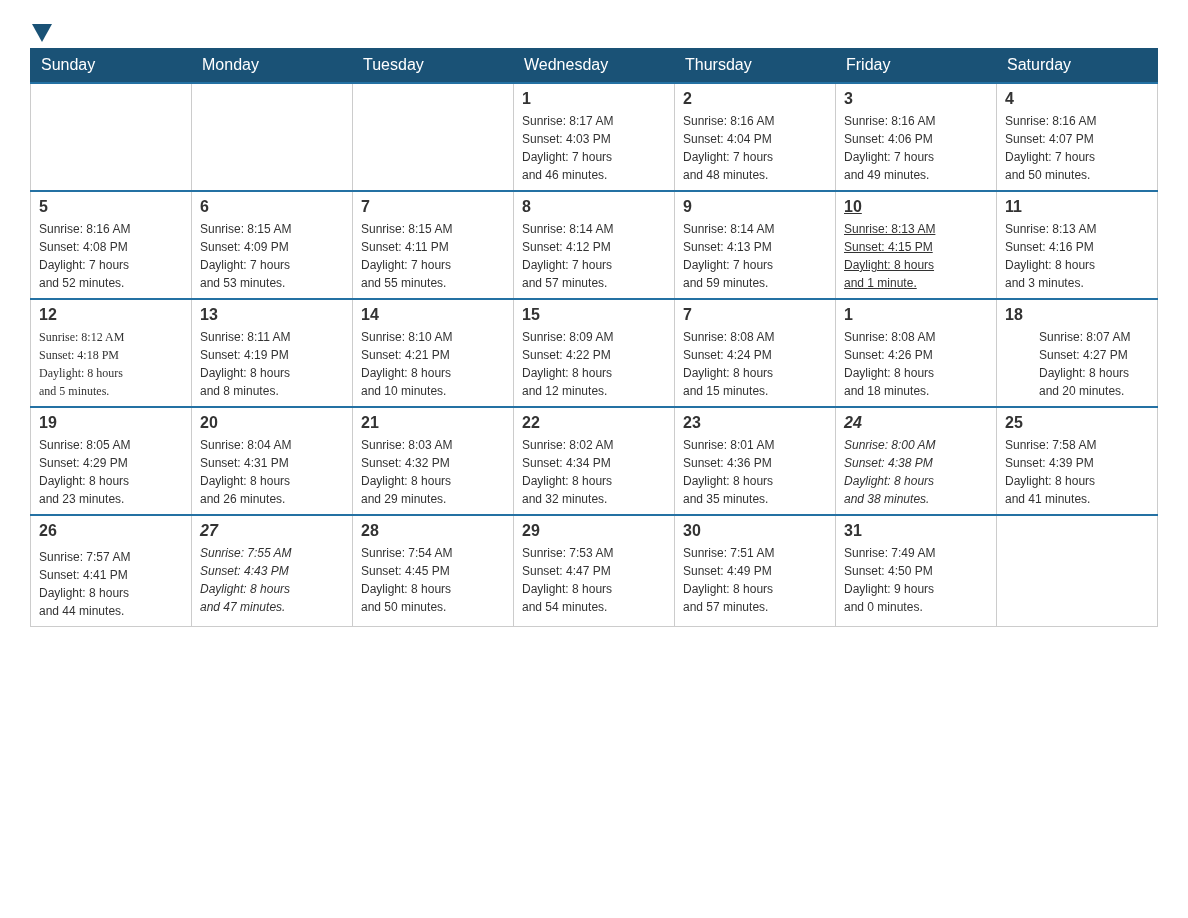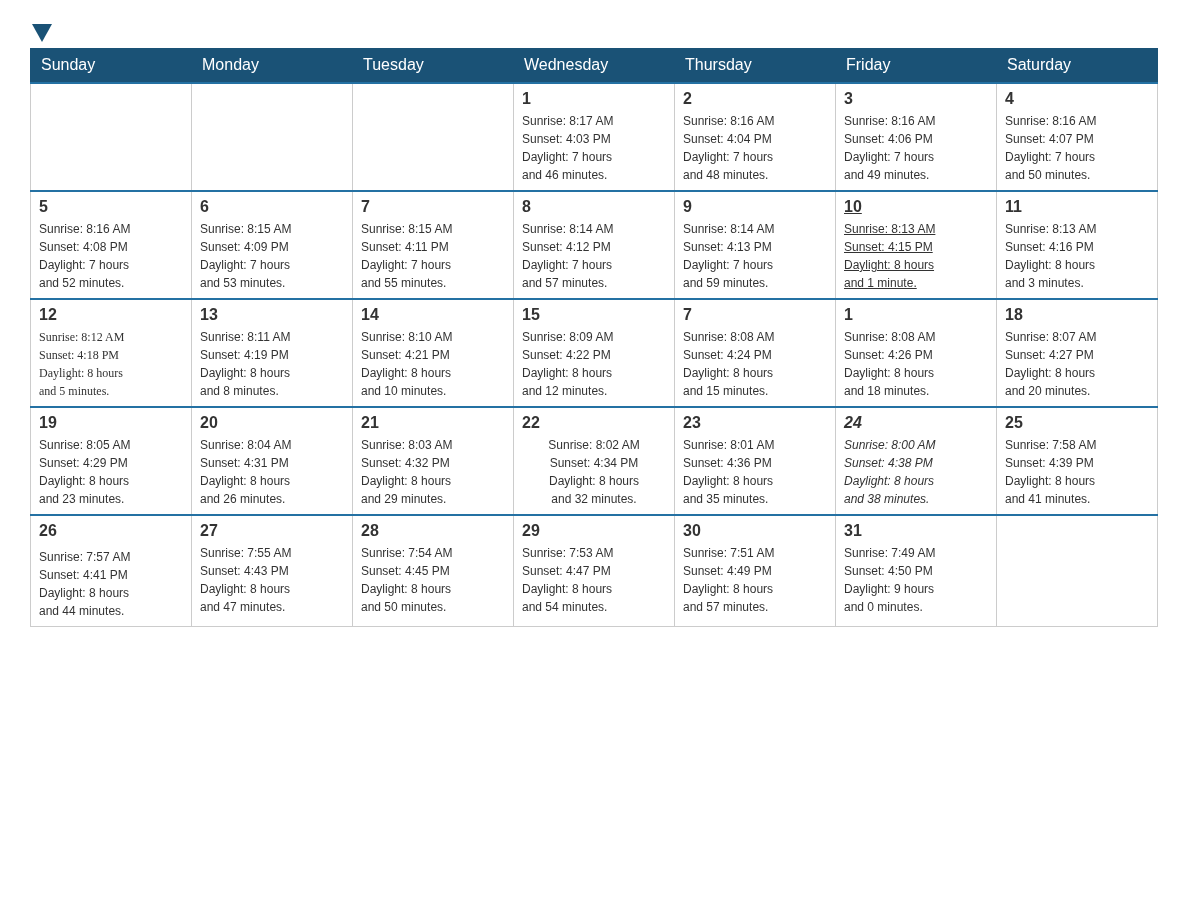--- a/index.html
+++ b/index.html
@@ -258,21 +258,21 @@
         </td>
         <td style="border-top: 2px solid rgb(36, 113, 163);">
           <span class="day-number">1</span>
           <div class="day-info" style="white-space: pre-line;">Sunrise: 8:08 AM
 Sunset: 4:26 PM
 Daylight: 8 hours
 and 18 minutes.</div>
         </td>
         <td style="border-top: 2px solid rgb(36, 113, 163);">
           <span class="day-number">18</span>
-          <div class="day-info" style="white-space: pre-line;">Sunrise: 8:07 AM
+          <div class="day-info" style="white-space: pre-line; margin-left: 34px;">Sunrise: 8:07 AM
 Sunset: 4:27 PM
 Daylight: 8 hours
 and 20 minutes.</div>
         </td>
       </tr>
       <tr>
         <td style="border-top: 2px solid rgb(36, 113, 163);">
           <span class="day-number">19</span>
           <div class="day-info" style="white-space: pre-line;">Sunrise: 8:05 AM
 Sunset: 4:29 PM
@@ -288,21 +288,21 @@
         </td>
         <td style="border-top: 2px solid rgb(36, 113, 163); border-radius: 14px;">
           <span class="day-number">21</span>
           <div class="day-info" style="white-space: pre-line;">Sunrise: 8:03 AM
 Sunset: 4:32 PM
 Daylight: 8 hours
 and 29 minutes.</div>
         </td>
         <td style="border-top: 2px solid rgb(36, 113, 163);">
           <span class="day-number">22</span>
-          <div class="day-info" style="white-space: pre-line; text-align: center;">Sunrise: 8:02 AM
+          <div class="day-info" style="white-space: pre-line;">Sunrise: 8:02 AM
 Sunset: 4:34 PM
 Daylight: 8 hours
 and 32 minutes.</div>
         </td>
         <td style="border-top: 2px solid rgb(36, 113, 163);">
           <span class="day-number">23</span>
           <div class="day-info" style="white-space: pre-line;">Sunrise: 8:01 AM
 Sunset: 4:36 PM
 Daylight: 8 hours
 and 35 minutes.</div>
@@ -323,21 +323,21 @@
         </td>
       </tr>
       <tr>
         <td style="border-top: 2px solid rgb(36, 113, 163);">
           <span class="day-number">26</span>
           <div class="day-info" style="white-space: pre-line; margin-top: 8px;">Sunrise: 7:57 AM
 Sunset: 4:41 PM
 Daylight: 8 hours
 and 44 minutes.</div>
         </td>
-        <td style="border-top: 2px solid rgb(36, 113, 163);">
+        <td style="border-top: 2px solid rgb(36, 113, 163); font-style: italic;">
           <span class="day-number">27</span>
           <div class="day-info" style="white-space: pre-line;">Sunrise: 7:55 AM
 Sunset: 4:43 PM
 Daylight: 8 hours
 and 47 minutes.</div>
         </td>
         <td style="border-top: 2px solid rgb(36, 113, 163);">
           <span class="day-number">28</span>
           <div class="day-info" style="white-space: pre-line;">Sunrise: 7:54 AM
 Sunset: 4:45 PM

